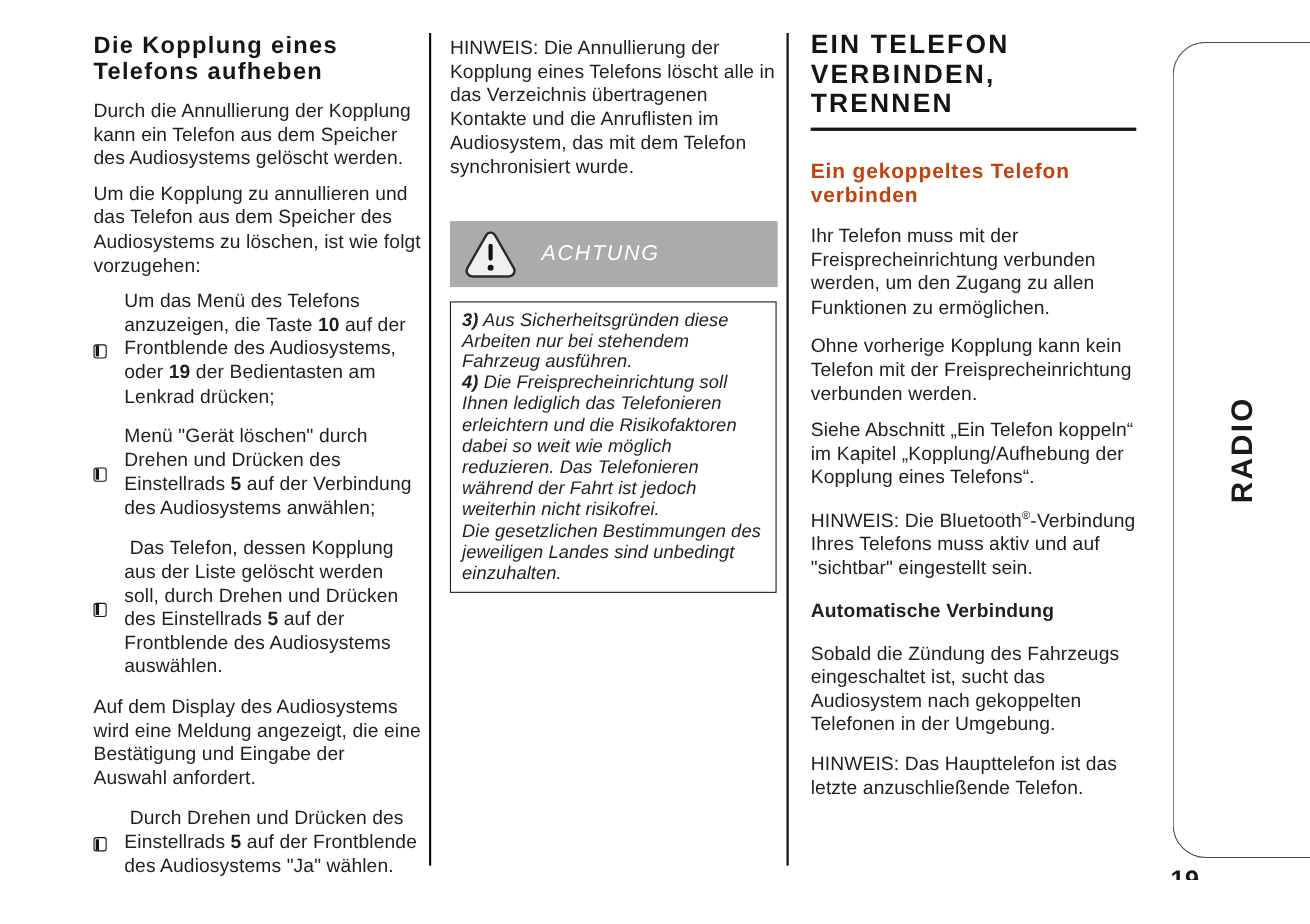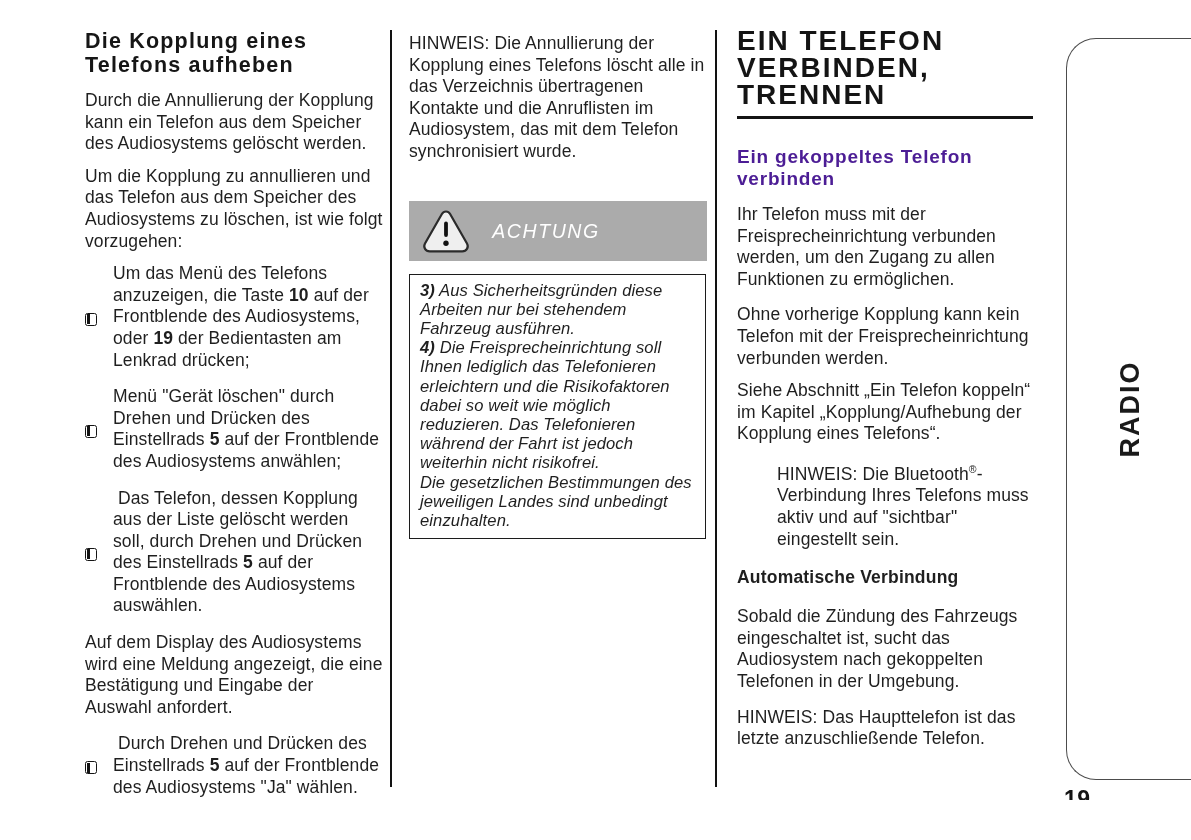--- a/index.html
+++ b/index.html
@@ -27,23 +27,23 @@
 
   .achtung-banner { position:relative; margin-top:38px; width:298px; height:60px; }
   .achtung-label { position:absolute; left:0; right:0; top:50%; transform:translate(-12px,-50%); text-align:center;
                    color:#ffffff; font-weight:normal; font-style:italic; font-size:19.5px; letter-spacing:1.6px; }
   .warn-icon { position:absolute; left:13px; top:6px; width:48px; height:48px; }
 
   .warning-box { margin-top:13px; width:297px; border:1.6px solid #1c1c1c; padding:6px 10px 8px 10px;
                  font-style:italic; font-size:16.6px; line-height:19.2px; letter-spacing:0.1px; }
   .warning-box .witem { margin:0; }
 
-  .h-col3-title { font-size:28px; line-height:27px; font-weight:bold; letter-spacing:2px; color:#141414; }
+  .h-col3-title { font-size:24px; line-height:27px; font-weight:bold; letter-spacing:2px; color:#141414; }
   .title-rule { height:3px; background:#141414; margin-top:8px; }
-  .h-col3-sub { margin-top:27px; margin-bottom:14px; font-size:19px; line-height:22px; font-weight:bold; letter-spacing:0.8px; color:#4c1d95; }
+  .h-col3-sub { margin-top:27px; margin-bottom:14px; font-size:19px; line-height:22px; font-weight:bold; letter-spacing:0.8px; color:#c2410c; }
   .h-col3-sub2 { margin-top:17px; margin-bottom:18px; font-size:17.5px; line-height:21px; font-weight:bold; letter-spacing:0.2px; }
 
   sup { font-size:60%; }
 
   .chapter-tab { position:absolute; left:1066px; top:38px; width:126px; height:742px;
                  border:1.4px solid #4c4c4c; border-right:none; border-radius:30px 0 0 30px; background:#fff; }
   .tab-label { position:absolute; top:50%; left:50%; transform:translate(-50%,-50%) rotate(-90deg);
                font-size:27px; font-weight:bold; letter-spacing:2px; color:#1a1a1a; white-space:nowrap; }
 
   .page-number { position:absolute; left:1064px; top:786px; font-size:23px; font-weight:bold; letter-spacing:0.5px; color:#141414; }
@@ -57,21 +57,21 @@
     <div class="h-col1">Die Kopplung eines Telefons aufheben</div>
     <p class="body-text para">Durch die Annullierung der Kopplung kann ein Telefon aus dem Speicher des Audiosystems gelöscht werden.</p>
     <p class="body-text para">Um die Kopplung zu annullieren und das Telefon aus dem Speicher des Audiosystems zu löschen, ist wie folgt vorzugehen:</p>
 
     <div class="bullet-row">
       <span class="bullet"></span>
       <span class="body-text"><span>Um das Menü des Telefons anzuzeigen, die Taste </span><span style="font-weight: bold;">10</span><span> auf der Frontblende des Audiosystems, oder </span><span style="font-weight: bold;">19</span><span> der Bedientasten am Lenkrad drücken;</span></span>
     </div>
     <div class="bullet-row">
       <span class="bullet"></span>
-      <span class="body-text"><span>Menü "Gerät löschen" durch Drehen und Drücken des Einstellrads </span><span style="font-weight: bold;">5</span><span> auf der Frontblende des Audiosystems anwählen;</span></span>
+      <span class="body-text"><span>Menü "Gerät löschen" durch Drehen und Drücken des Einstellrads </span><span style="font-weight: bold;">5</span><span> auf der Verbindung des Audiosystems anwählen;</span></span>
     </div>
     <div class="bullet-row">
       <span class="bullet"></span>
       <span class="body-text"><span>&nbsp;Das Telefon, dessen Kopplung aus der Liste gelöscht werden soll, durch Drehen und Drücken des Einstellrads </span><span style="font-weight: bold;">5</span><span> auf der Frontblende des Audiosystems auswählen.</span></span>
     </div>
 
     <p class="body-text para" style="margin-top:7px;">Auf dem Display des Audiosystems wird eine Meldung angezeigt, die eine Bestätigung und Eingabe der Auswahl anfordert.</p>
 
     <div class="bullet-row" style="margin-top:15px;">
       <span class="bullet"></span>
@@ -103,21 +103,21 @@
   <div class="vdivider" id="divider2"></div>
 
   <div class="col" id="col3">
     <div class="h-col3-title">EIN TELEFON VERBINDEN, TRENNEN</div>
     <div class="title-rule"></div>
     <div class="h-col3-sub">Ein gekoppeltes Telefon verbinden</div>
 
     <p class="body-text para">Ihr Telefon muss mit der Freisprecheinrichtung verbunden werden, um den Zugang zu allen Funktionen zu ermöglichen.</p>
     <p class="body-text para" style="margin-top:14px;">Ohne vorherige Kopplung kann kein Telefon mit der Freisprecheinrichtung verbunden werden.</p>
     <p class="body-text para" style="margin-top:2px;">Siehe Abschnitt „Ein Telefon koppeln“ im Kapitel „Kopplung/Aufhebung der Kopplung eines Telefons“.</p>
-    <p class="body-text para" style="margin-top:14px;margin-left:40px;"><span>HINWEIS: Die Bluetooth</span><sup>®</sup><span>-Verbindung Ihres Telefons muss aktiv und auf "sichtbar" eingestellt sein.</span></p>
+    <p class="body-text para" style="margin-top:14px;"><span>HINWEIS: Die Bluetooth</span><sup>®</sup><span>-Verbindung Ihres Telefons muss aktiv und auf "sichtbar" eingestellt sein.</span></p>
 
     <div class="h-col3-sub2">Automatische Verbindung</div>
 
     <p class="body-text para">Sobald die Zündung des Fahrzeugs eingeschaltet ist, sucht das Audiosystem nach gekoppelten Telefonen in der Umgebung.</p>
     <p class="body-text para" style="margin-top:14px;">HINWEIS: Das Haupttelefon ist das letzte anzuschließende Telefon.</p>
   </div>
 
   <div class="chapter-tab">
     <span class="tab-label">RADIO</span>
   </div>

